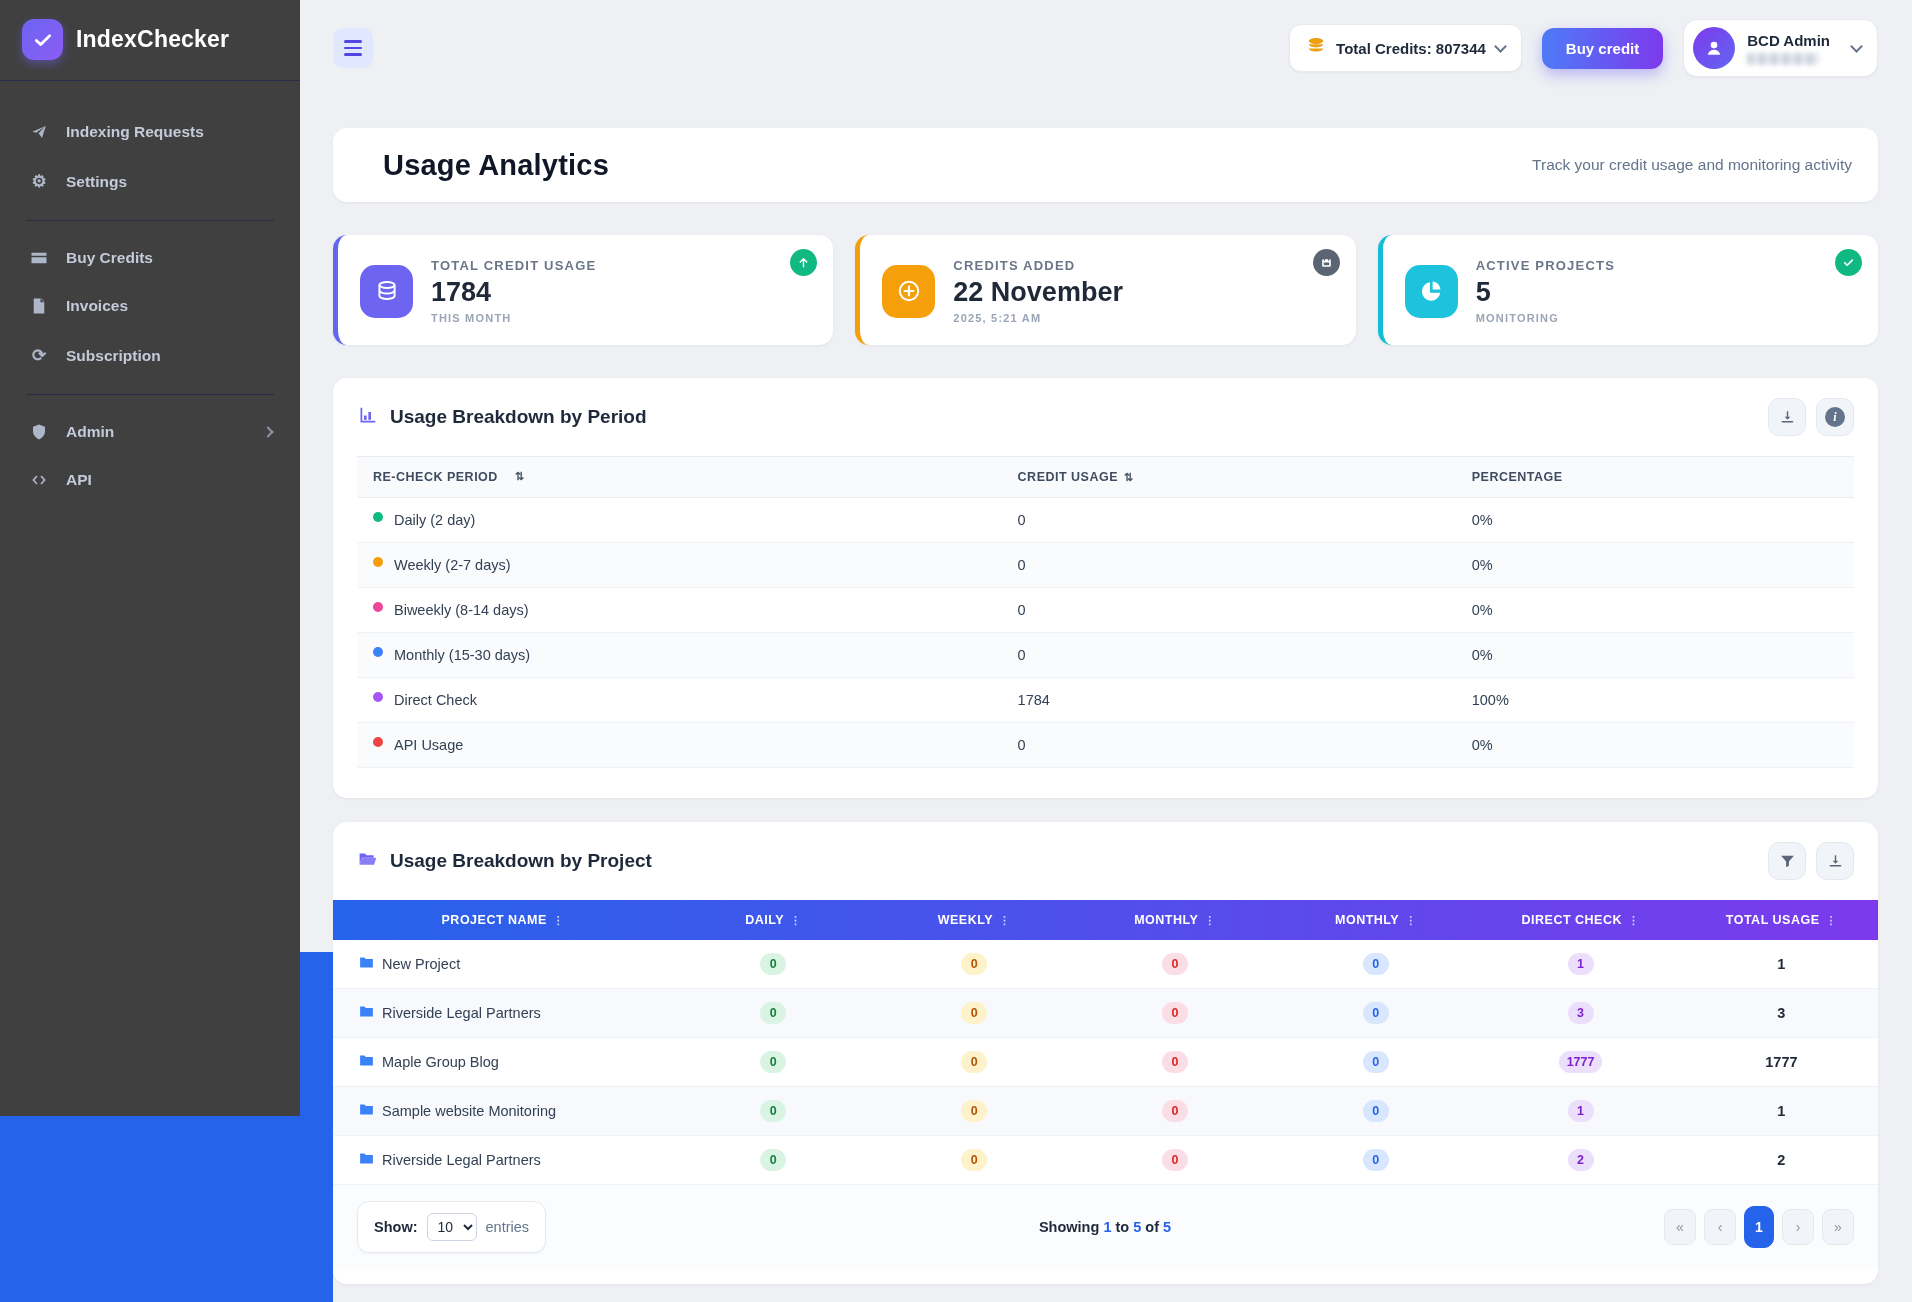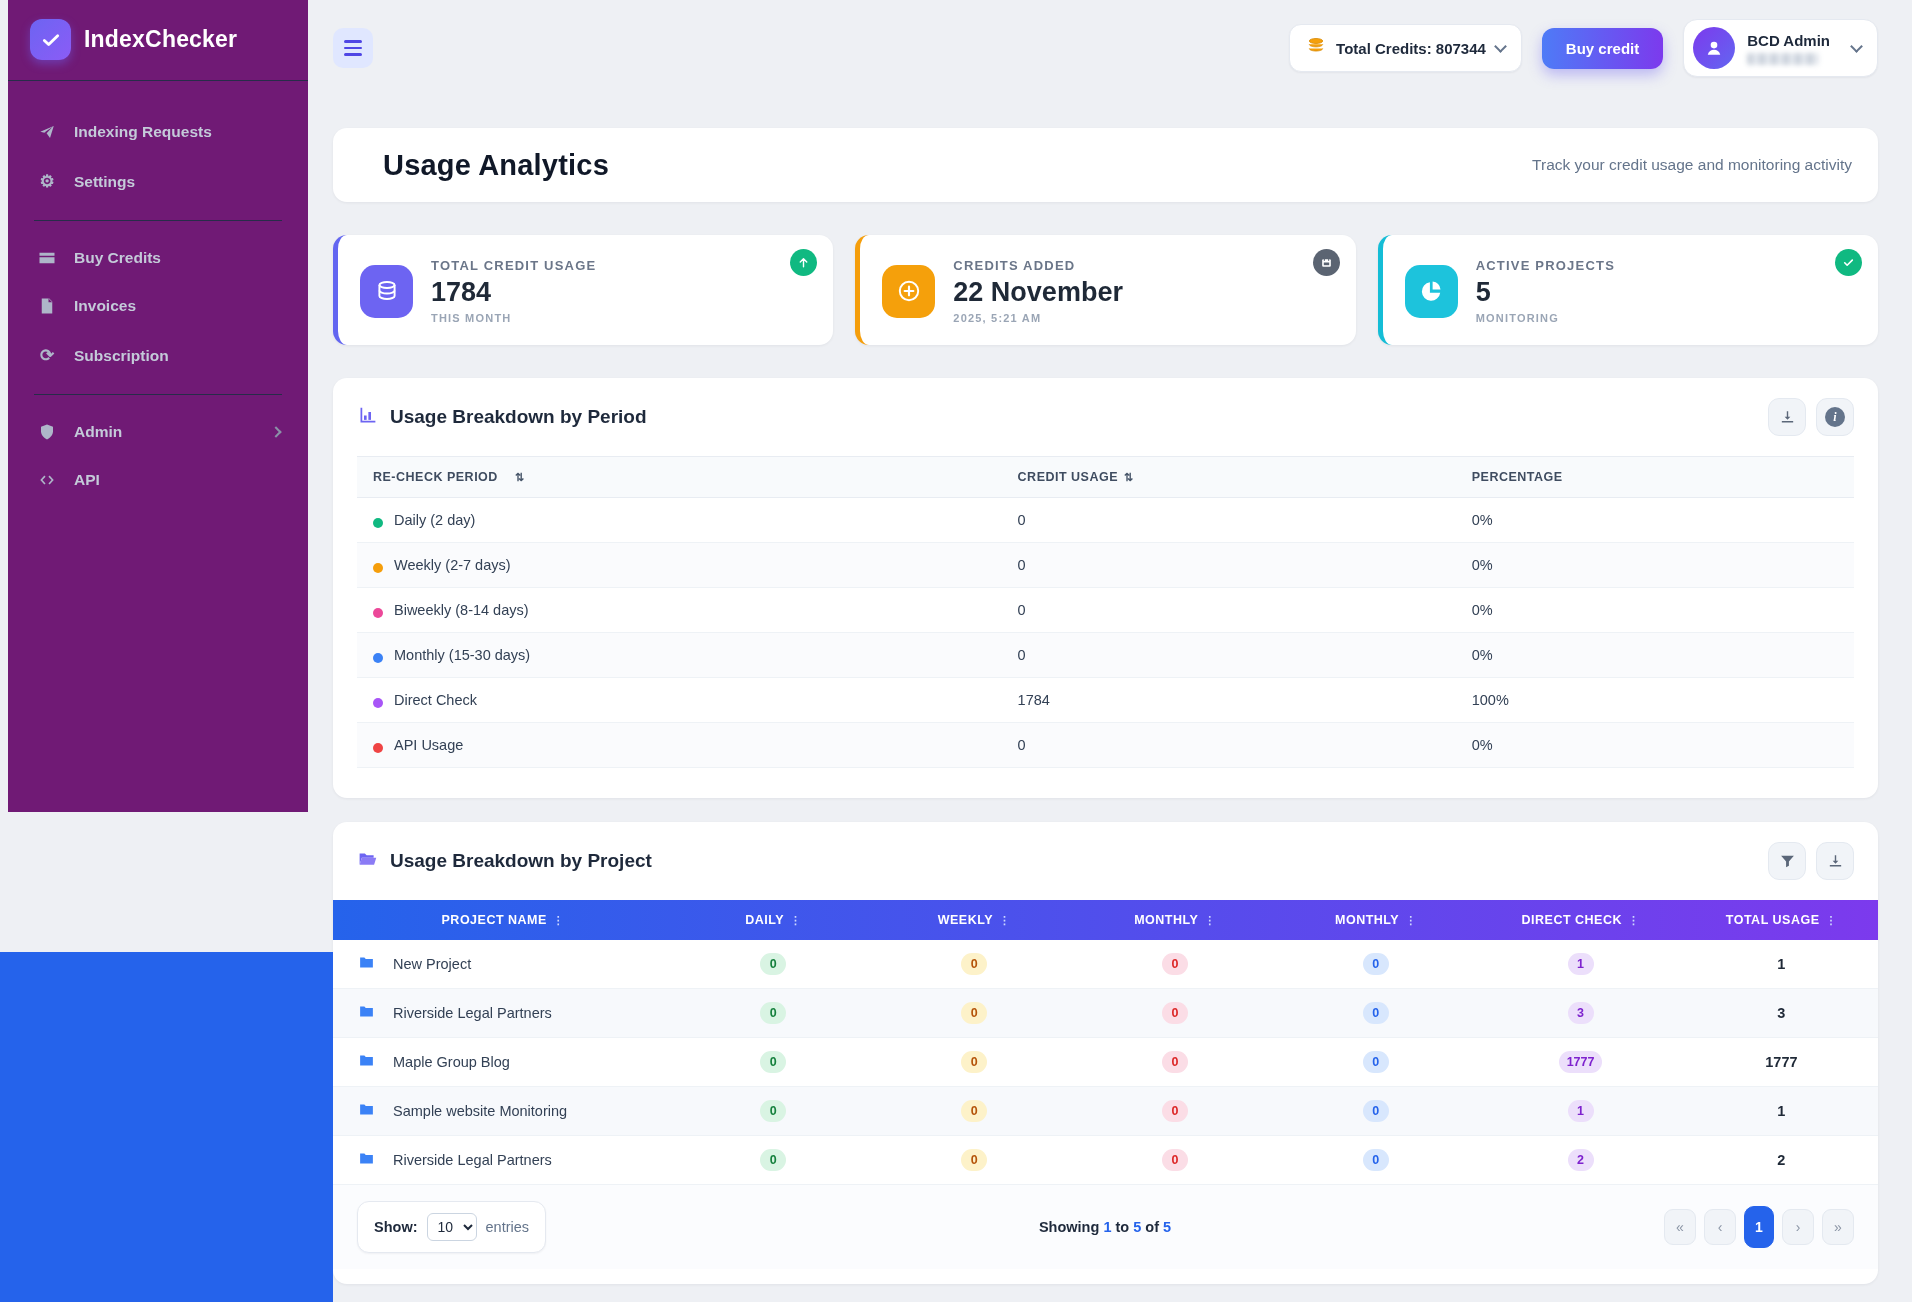--- a/index.html
+++ b/index.html
@@ -1,20 +1,20 @@
 <!DOCTYPE html>
 <html><head>
 <meta charset="utf-8">
 <style>
   * { margin:0; padding:0; box-sizing:border-box; }
   html,body { width:1912px; height:1302px; }
   body { font-family:"Liberation Sans", sans-serif; background:#eef0f4; position:relative; overflow:hidden; color:#334155; }
 
   
-  .sidebar { position:absolute; left:8px; top:0; width:300px; height:812px; background:#701a75; z-index:5; }
+  .sidebar { position:absolute; left:0; top:0; width:300px; height:1116px; background:#404040; z-index:5; }
   .logo-row { display:flex; align-items:center; gap:13px; padding:19px 22px 20px 22px; border-bottom:1px solid #272c49; }
   .logo-badge { width:41px; height:41px; border-radius:12px; background:linear-gradient(135deg,#6d64f2,#8b5cf6); display:flex; align-items:center; justify-content:center; box-shadow:0 4px 10px rgba(109,100,242,.45); }
   .logo-badge svg { width:20px; height:20px; }
   .logo-text { color:#fff; font-size:23px; font-weight:bold; letter-spacing:.2px; }
   .side-nav { padding:28px 12px 0 12px; }
   .side-item { display:flex; align-items:center; gap:16px; padding:14px 16px; border-radius:10px; color:#c4cad9; font-size:15.5px; font-weight:bold; margin-bottom:2px; cursor:pointer; position:relative; }
   .side-item .si-icon { width:22px; display:flex; justify-content:center; align-items:center; font-size:17px; color:#aeb6c9; }
   .side-item .si-icon svg { width:18px; height:18px; fill:#aeb6c9; }
   .side-item.active { background:#2563eb; color:#fff; box-shadow:0 6px 14px rgba(37,99,235,.35); }
   .side-item.active .si-icon, .side-item.active .si-icon svg { color:#fff; fill:#fff; }
@@ -77,34 +77,34 @@
   .sec-actions { margin-left:auto; display:flex; gap:10px; }
   .icon-btn { width:38px; height:38px; border-radius:11px; background:#f1f4f8; border:1px solid #e4e9f0; display:flex; align-items:center; justify-content:center; cursor:pointer; }
   .icon-btn svg { width:17px; height:17px; fill:#5b6779; }
   .info-circle { width:20px; height:20px; border-radius:50%; background:#64748b; color:#fff; font-size:12px; font-weight:bold; display:flex; align-items:center; justify-content:center; font-family:"Liberation Serif", serif; font-style:italic; }
 
   
   .ptable { margin:0 24px; }
   .ptable-head { display:flex; background:#f8fafc; border-top:1px solid #e8ecf2; border-bottom:1px solid #e8ecf2; padding:13px 16px; font-size:12.5px; font-weight:bold; color:#3f4c60; letter-spacing:.5px; }
   .ptable-row { display:flex; padding:14px 16px; font-size:14.5px; color:#334155; border-bottom:1px solid #eef2f6; align-items:center; }
   .ptable-row.alt { background:#fafbfd; }
-  .pc1 { width:44%; display:flex; align-items:flex-end; gap:11px; }
+  .pc1 { width:44%; display:flex; align-items:flex-start; gap:11px; }
   .pc2 { width:31%; }
   .pc3 { width:25%; }
   .dot { width:10px; height:10px; border-radius:50%; flex:0 0 auto; }
   .sort-glyph { font-size:11px; color:#475569; margin-left:6px; }
 
   
   .gtable-head { display:flex; background:linear-gradient(90deg,#2563eb,#7c3aed); padding:13px 0; font-size:12.5px; font-weight:bold; color:#fff; letter-spacing:.5px; }
   .gtable-head > div { display:flex; align-items:center; justify-content:center; gap:6px; }
   .dots-glyph { font-size:11px; color:#cdd8ff; }
   .gc1 { width:22%; } .gc2 { width:13%; } .gc3 { width:13%; } .gc4 { width:13%; } .gc5 { width:13%; } .gc6 { width:13.5%; } .gc7 { width:12.5%; }
   .gtable-row { display:flex; align-items:center; padding:13px 0; border-bottom:1px solid #eef2f6; font-size:14.5px; color:#334155; }
   .gtable-row.alt { background:#f7f9fc; }
-  .gtable-row .gc1 { display:flex; align-items:center; gap:18px; padding-left:25px; }
+  .gtable-row .gc1 { display:flex; align-items:center; gap:7px; padding-left:25px; }
   .gtable-row .gc2,.gtable-row .gc3,.gtable-row .gc4,.gtable-row .gc5,.gtable-row .gc6,.gtable-row .gc7 { text-align:center; }
   .pill { display:inline-block; min-width:26px; padding:4px 8px; border-radius:999px; font-size:12.5px; font-weight:bold; }
   .pill.green  { background:#d9f4e3; color:#15803d; }
   .pill.yellow { background:#fdf2c9; color:#b45309; }
   .pill.pink   { background:#fbdde6; color:#dc2626; }
   .pill.blue   { background:#d8e7fd; color:#2563eb; }
   .pill.purple { background:#ecdffb; color:#7e22ce; }
   .total-val { font-weight:bold; color:#1f2937; }
   .folder-icon svg { width:17px; height:17px; fill:#3b82f6; }
 

